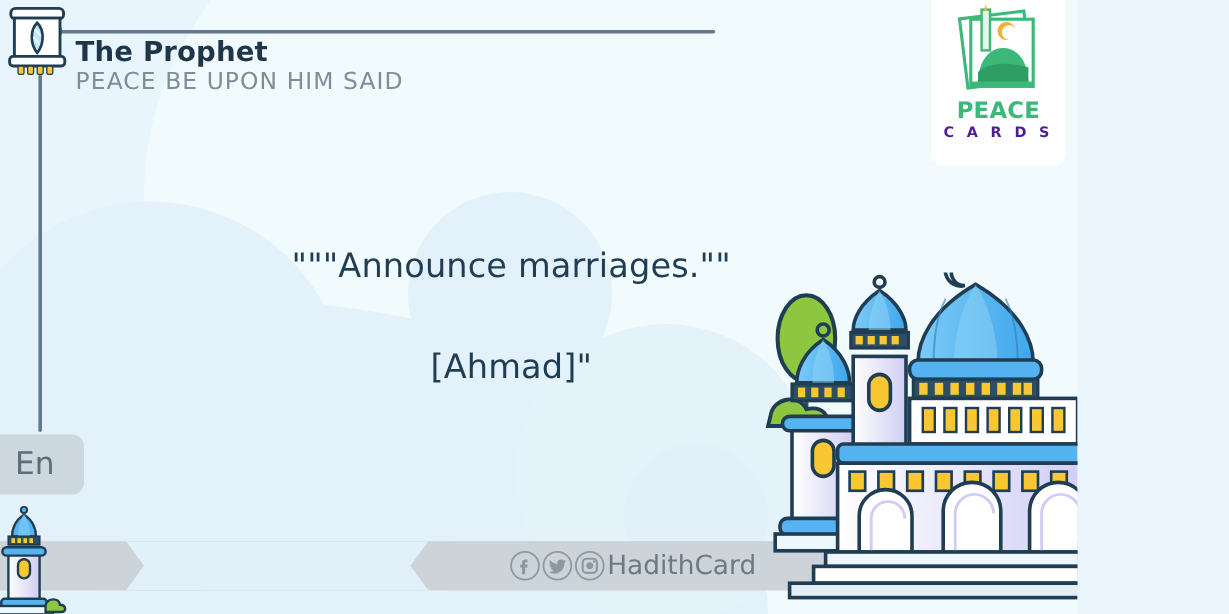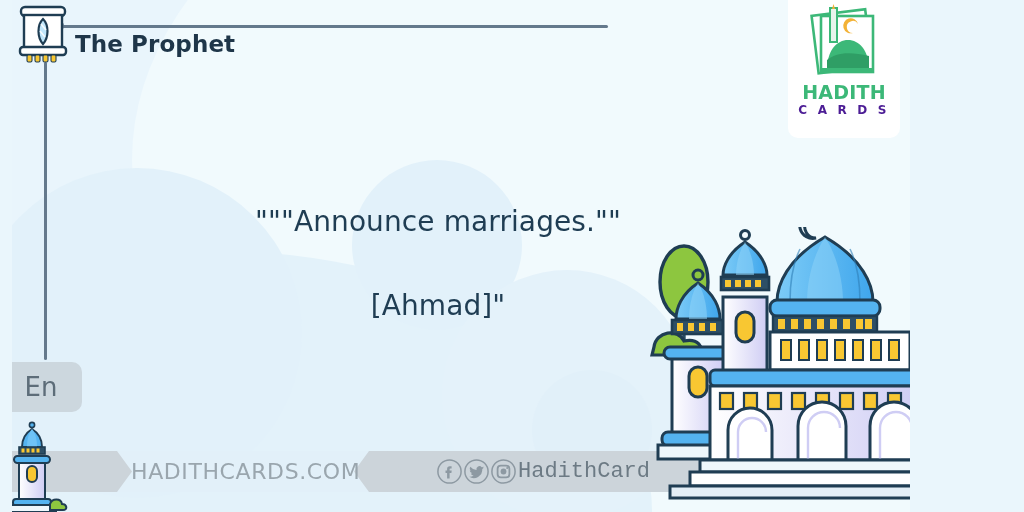--- a/index.html
+++ b/index.html
@@ -4,21 +4,20 @@
 <style>
   html,body{margin:0;padding:0;}
   body{
     width:1024px;height:512px;overflow:hidden;
     font-family:"DejaVu Sans","Liberation Sans",sans-serif;
     background:#eaf6fc;
   }
   #card{
     position:relative;width:898px;height:512px;overflow:hidden;
     background:#e9f5fc;
-    margin-left:12px;
   }
   
   .bg-layer{position:absolute;inset:0;overflow:hidden;pointer-events:none;}
   .blob{position:absolute;border-radius:50%;background:#eef8fd;}
   .blob.b1{left:-40px;  top:168px; width:330px;height:330px;background:#e2f1fa;}
   .blob.b2{left:340px;  top:160px; width:170px;height:170px;background:#e2f1fa;}
   .blob.b3{left:430px;  top:270px; width:250px;height:250px;background:#e4f2fa;}
   .blob.b4{left:520px;  top:370px; width:120px;height:120px;background:#e1f0f9;}
   .sweep{
     position:absolute;left:120px;top:-220px;width:1200px;height:760px;
@@ -107,21 +106,21 @@
   #footer-notch-light{
     position:absolute;left:0;top:451px;width:1024px;height:41px;
     pointer-events:none;
   }
   #footer-url{
     position:absolute;left:119px;top:458px;
     font-size:22px;color:#9aa6ae;letter-spacing:.6px;line-height:27px;
   }
   #footer-social{
     position:absolute;left:424px;top:458px;
-    display:flex;align-items:center;gap:0px;font-family:Liberation Mono, monospace;
+    display:flex;align-items:center;gap:0px;
   }
   .soc{width:27px;height:27px;}
   #footer-handle{
     font-size:22px;color:#6c7a84;line-height:27px;margin-left:1px;
   }
 
   
   #mosque{position:absolute;right:0;bottom:0;width:260px;height:285px;}
   #left-minaret{position:absolute;left:0;bottom:0;width:62px;height:92px;}
 </style>
@@ -152,55 +151,55 @@
     <g fill="#f8c732" stroke="#1f3d53" stroke-width="1.1">
       <rect x="11" y="51" width="5" height="7" rx="1.4"></rect>
       <rect x="19" y="51" width="5" height="7" rx="1.4"></rect>
       <rect x="27" y="51" width="5" height="7" rx="1.4"></rect>
       <rect x="35" y="51" width="5" height="7" rx="1.4"></rect>
     </g>
   </svg>
 
   <div id="header-text">
     <div id="title-small">The Prophet</div>
+    <div id="title-sub">PEACE BE UPON HIM SAID</div>
   </div>
 
   <div id="logo">
     <svg id="logo-mark" viewBox="0 0 78 76">
       <g transform="rotate(-7 39 38)">
         <rect x="10" y="8" width="54" height="58" fill="#ffffff" stroke="#3cb878" stroke-width="2.6"></rect>
       </g>
       <rect x="16" y="12" width="52" height="56" fill="#ffffff" stroke="#3cb878" stroke-width="2.6"></rect>
       <rect x="25" y="4" width="7" height="34" fill="#e7f4ec" stroke="#3cb878" stroke-width="2"></rect>
       <path d="M28.5 0 L30 5 L27 5 Z" fill="#f3b236"></path>
       <path d="M53 20 a6 6 0 1 0 -5 9 a7.5 7.5 0 1 1 5 -9 Z" fill="#f3b236"></path>
       <path d="M22 66 C22 46 32 36 43 36 C54 36 64 46 64 66 Z" fill="#3cb878"></path>
       <path d="M22 56 C30 49 44 47 64 52 L64 66 L22 66 Z" fill="#2f9e65"></path>
       <rect x="16" y="64" width="52" height="4" fill="#3cb878"></rect>
     </svg>
-    <div id="logo-hadith">HADITH</div>
+    <div id="logo-hadith">PEACE</div>
     <div id="logo-cards">C A R D S</div>
   </div>
 
   <div id="quote-wrap">
     <div class="quote-line">"""Announce marriages.""</div>
     <div class="quote-line" id="quote-ref">[Ahmad]"</div>
   </div>
 
   <div id="lang-badge">
     <span>En</span>
   </div>
 
   <div id="footer-band"></div>
   <svg id="footer-notch-light" viewBox="0 0 1024 41" preserveAspectRatio="none">
     <path d="M105 0 L357 0 L342 20.5 L357 41 L105 41 L120 20.5 Z" fill="#e2f0f9"></path>
     <path d="M375 0 L790 0 L790 41 L375 41 L390 20.5 Z" fill="#ccd4da"></path>
   </svg>
 
-  <div id="footer-url">HADITHCARDS.COM</div>
 
   <div id="footer-social">
     <svg class="soc" viewBox="0 0 27 27">
       <circle cx="13.5" cy="13.5" r="11.6" fill="none" stroke="#8d99a2" stroke-width="1.5"></circle>
       <path d="M15.6 8.3h-1.9c-1.6 0-2.6 1-2.6 2.6v1.6h-1.6v2.4h1.6v5.6h2.5v-5.6h1.8l.3-2.4h-2.1v-1.3c0-.5.2-.7.7-.7h1.3Z" fill="#8d99a2"></path>
     </svg>
     <svg class="soc" viewBox="0 0 27 27">
       <circle cx="13.5" cy="13.5" r="11.6" fill="none" stroke="#8d99a2" stroke-width="1.5"></circle>
       <path d="M21 9.6a5.9 5.9 0 0 1-1.8.5 3 3 0 0 0 1.4-1.7 6 6 0 0 1-1.9.8 3 3 0 0 0-5.2 2.7 8.6 8.6 0 0 1-6.2-3.2 3 3 0 0 0 .9 4 3 3 0 0 1-1.4-.4 3 3 0 0 0 2.4 3 3 3 0 0 1-1.4.1 3 3 0 0 0 2.8 2.1 6.1 6.1 0 0 1-4.4 1.2 8.5 8.5 0 0 0 13.1-7.6A6 6 0 0 0 21 9.6Z" fill="#8d99a2"></path>
     </svg>

